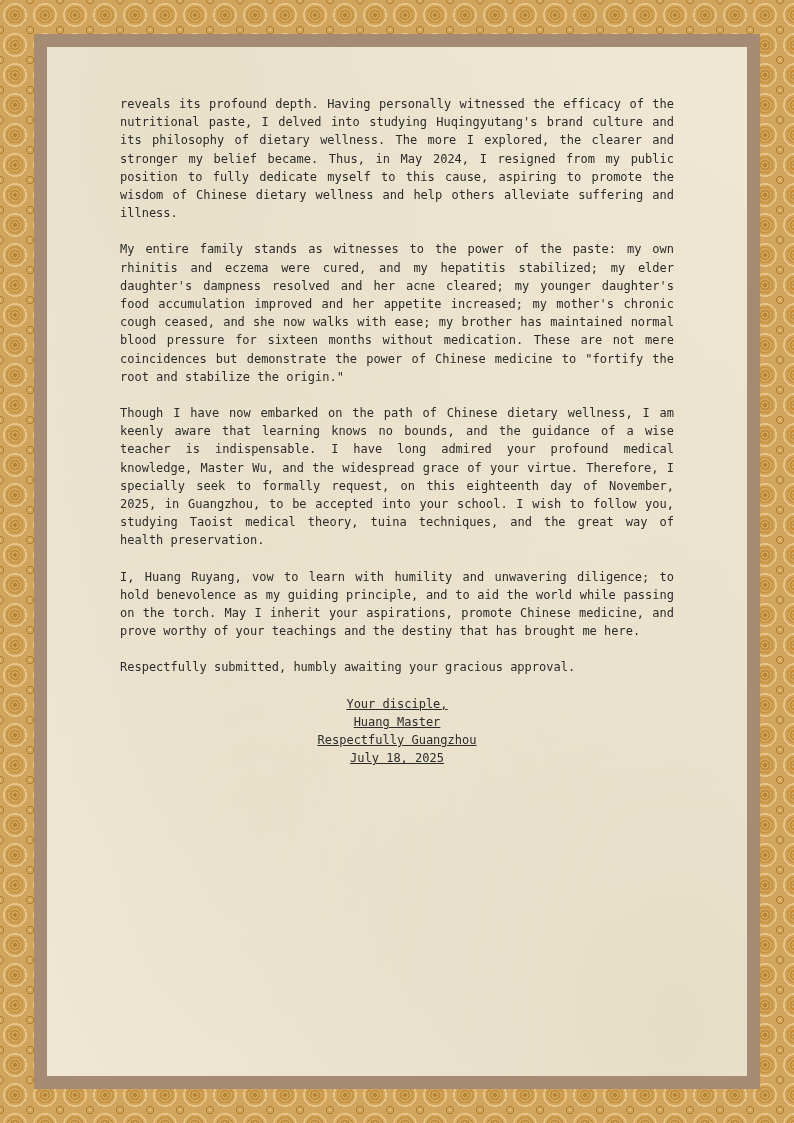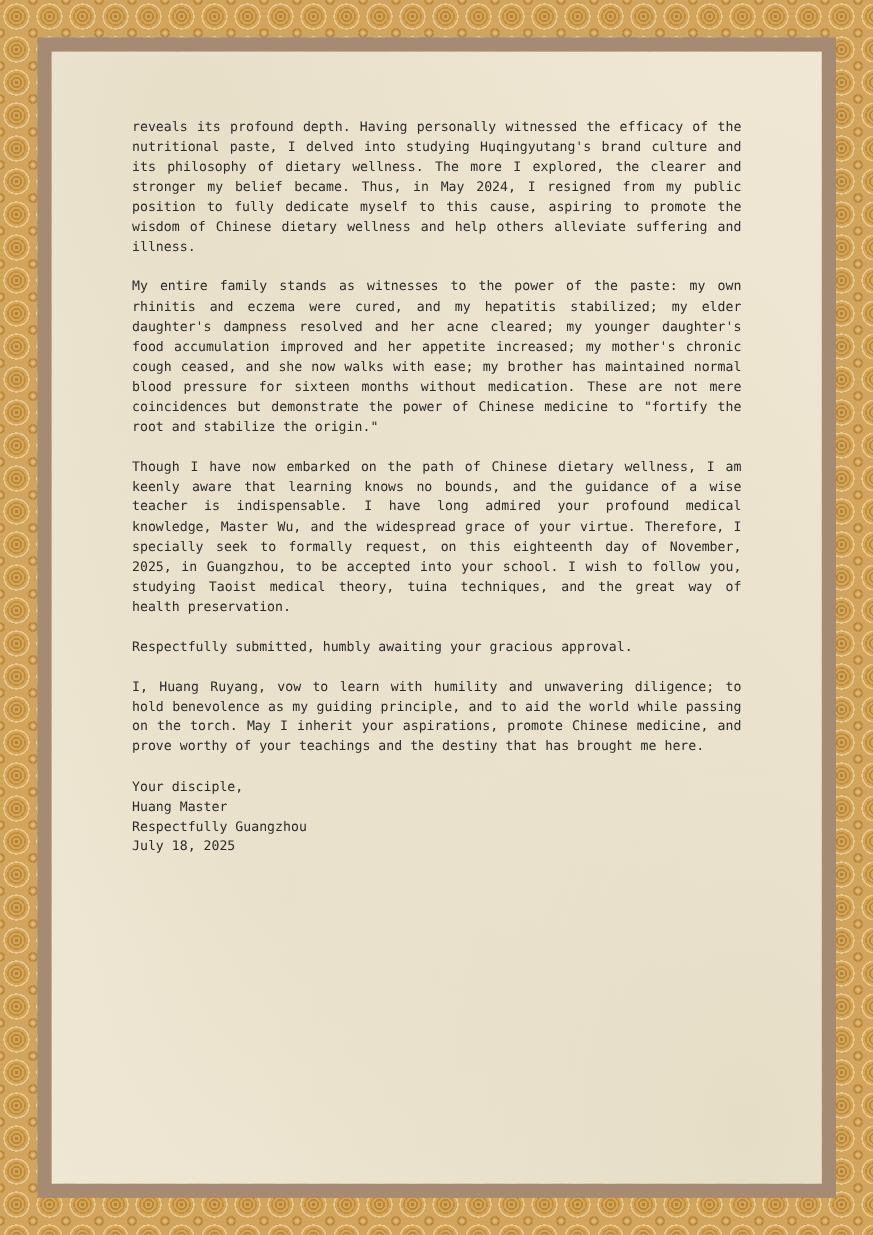--- a/index.html
+++ b/index.html
@@ -51,46 +51,46 @@
       radial-gradient(ellipse at 18% 8%,  rgba(210,196,164,0.30), rgba(0,0,0,0) 55%),
       radial-gradient(ellipse at 85% 30%, rgba(222,209,180,0.25), rgba(0,0,0,0) 50%),
       radial-gradient(ellipse at 30% 75%, rgba(215,202,172,0.28), rgba(0,0,0,0) 55%),
       radial-gradient(ellipse at 90% 95%, rgba(205,190,158,0.30), rgba(0,0,0,0) 50%);
   }
 
   .letter-body {
     color: #2b2b2b;
     font-size: 12px;
     line-height: 18.2px;
-    margin-top: 11px;
   }
 
   .letter-body p.para {
     text-align: justify;
     margin-bottom: 18px;
     white-space: normal;
   }
 
   .closing p {
-    text-align: left;
+    text-align: center;
     margin: 0;
+    text-decoration: underline;
   }
 </style>
 </head>
 <body>
 
 <div class="border-frame">
   <div class="inner-frame">
     <div class="paper">
       <div class="letter-body">
         <p class="para">reveals its profound depth. Having personally witnessed the efficacy of the nutritional paste, I delved into studying Huqingyutang's brand culture and its philosophy of dietary wellness. The more I explored, the clearer and stronger my belief became. Thus, in May 2024, I resigned from my public position to fully dedicate myself to this cause, aspiring to promote the wisdom of Chinese dietary wellness and help others alleviate suffering and illness.</p>
         <p class="para">My entire family stands as witnesses to the power of the paste: my own rhinitis and eczema were cured, and my hepatitis stabilized; my elder daughter's dampness resolved and her acne cleared; my younger daughter's food accumulation improved and her appetite increased; my mother's chronic cough ceased, and she now walks with ease; my brother has maintained normal blood pressure for sixteen months without medication. These are not mere coincidences but demonstrate the power of Chinese medicine to "fortify the root and stabilize the origin."</p>
         <p class="para">Though I have now embarked on the path of Chinese dietary wellness, I am keenly aware that learning knows no bounds, and the guidance of a wise teacher is indispensable. I have long admired your profound medical knowledge, Master Wu, and the widespread grace of your virtue. Therefore, I specially seek to formally request, on this eighteenth day of November, 2025, in Guangzhou, to be accepted into your school. I wish to follow you, studying Taoist medical theory, tuina techniques, and the great way of health preservation.</p>
+        <p class="para">I, Huang Ruyang, vow to learn with humility and unwavering diligence; to hold benevolence as my guiding principle, and to aid the world while passing on the torch. May I inherit your aspirations, promote Chinese medicine, and prove worthy of your teachings and the destiny that has brought me here.</p>
         <p class="para">Respectfully submitted, humbly awaiting your gracious approval.</p>
-        <p class="para">I, Huang Ruyang, vow to learn with humility and unwavering diligence; to hold benevolence as my guiding principle, and to aid the world while passing on the torch. May I inherit your aspirations, promote Chinese medicine, and prove worthy of your teachings and the destiny that has brought me here.</p>
         <div class="closing">
           <p>Your disciple,</p>
           <p>Huang Master</p>
           <p>Respectfully Guangzhou</p>
           <p>July 18, 2025</p>
         </div>
       </div>
     </div>
   </div>
 </div>

